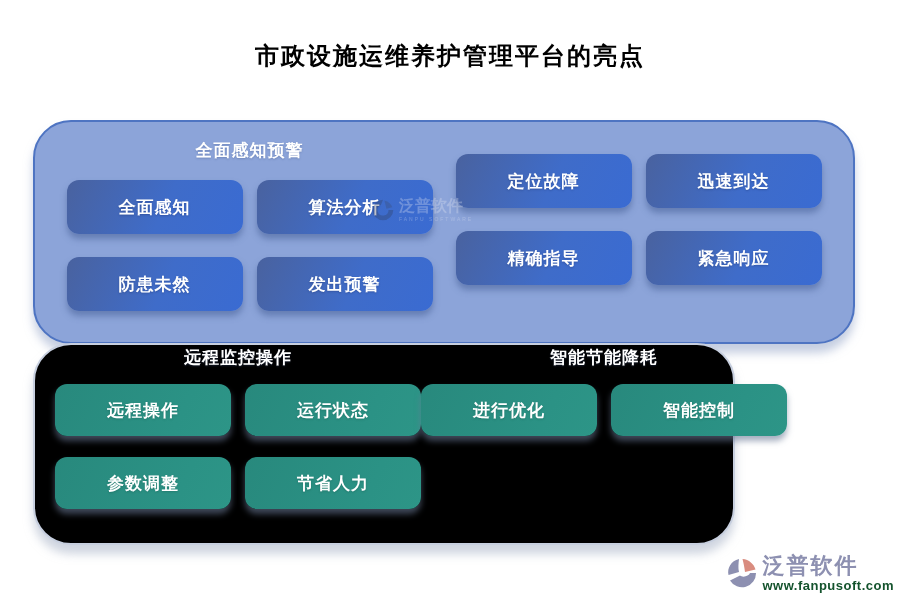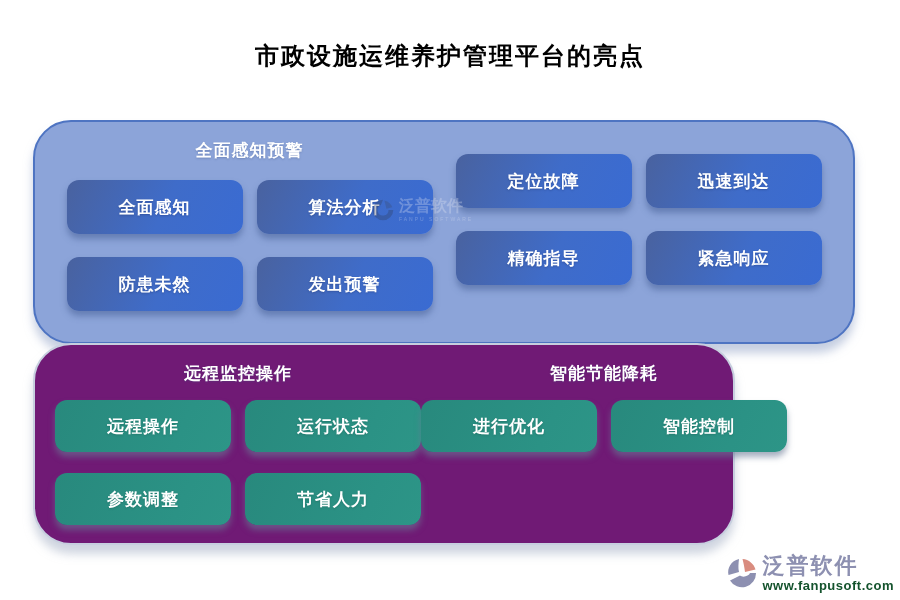--- a/index.html
+++ b/index.html
@@ -18,23 +18,23 @@
     display:flex; flex-direction:row;
   }
   .panel-top {
     left:33px; top:120px; width:822px; height:224px;
     background:#8CA4D9; border:2px solid #4E74C2;
     box-shadow:0 9px 10px rgba(150,165,200,.55);
     padding:16px 20px 20px 20px;
   }
   .panel-bottom {
     left:33px; top:343px; width:702px; height:202px;
-    background:#701a75; border:2px solid #C7CFDF;
+    background:#000000; border:2px solid #C7CFDF;
     box-shadow:0 9px 10px rgba(168,178,198,.55);
-    padding:16px 20px 12px 20px;
+    padding:0 20px 12px 20px;
   }
   .section { flex:1; display:flex; flex-direction:column; align-items:center; }
   .section-header {
     color:#ffffff; font-weight:bold; font-size:17px; letter-spacing:1px;
     line-height:26px; text-shadow:0 1px 2px rgba(60,80,130,.35);
   }
   .btn-grid {
     display:grid; grid-template-columns:repeat(2,176px);
     column-gap:14px;
   }

